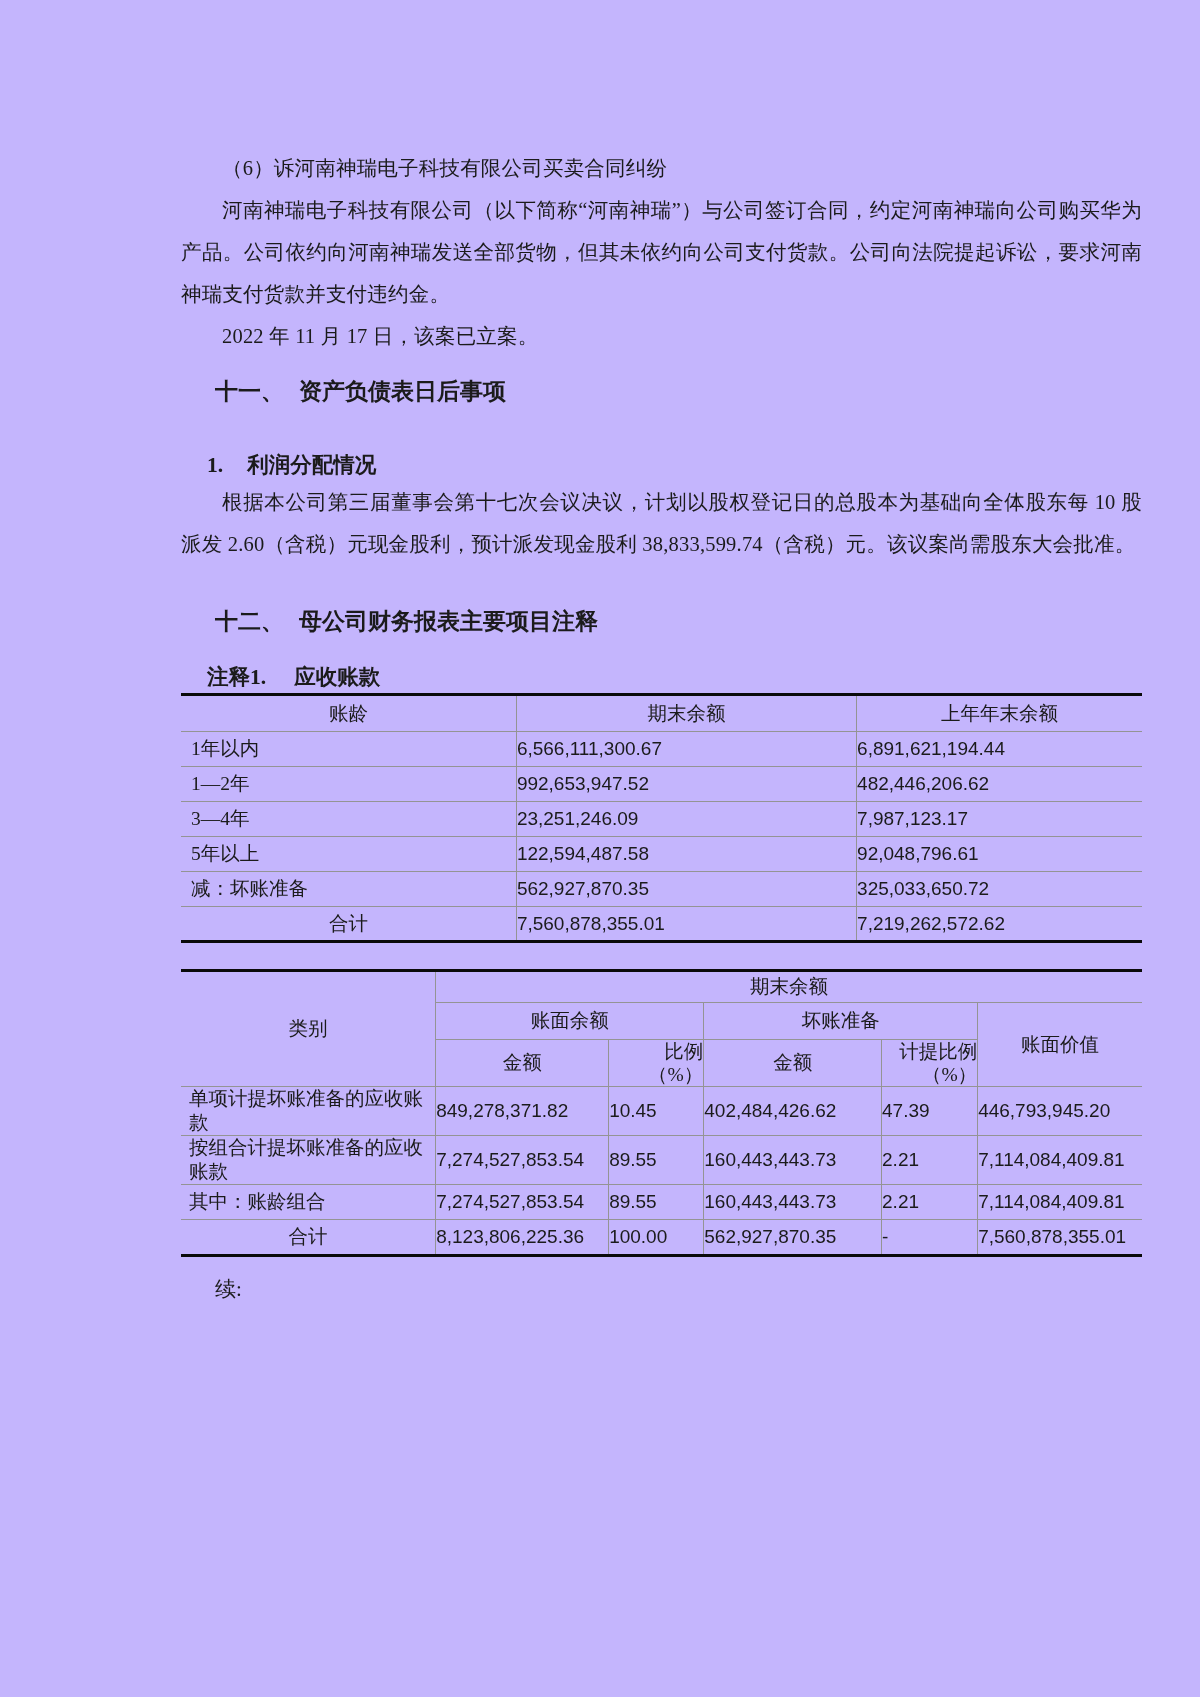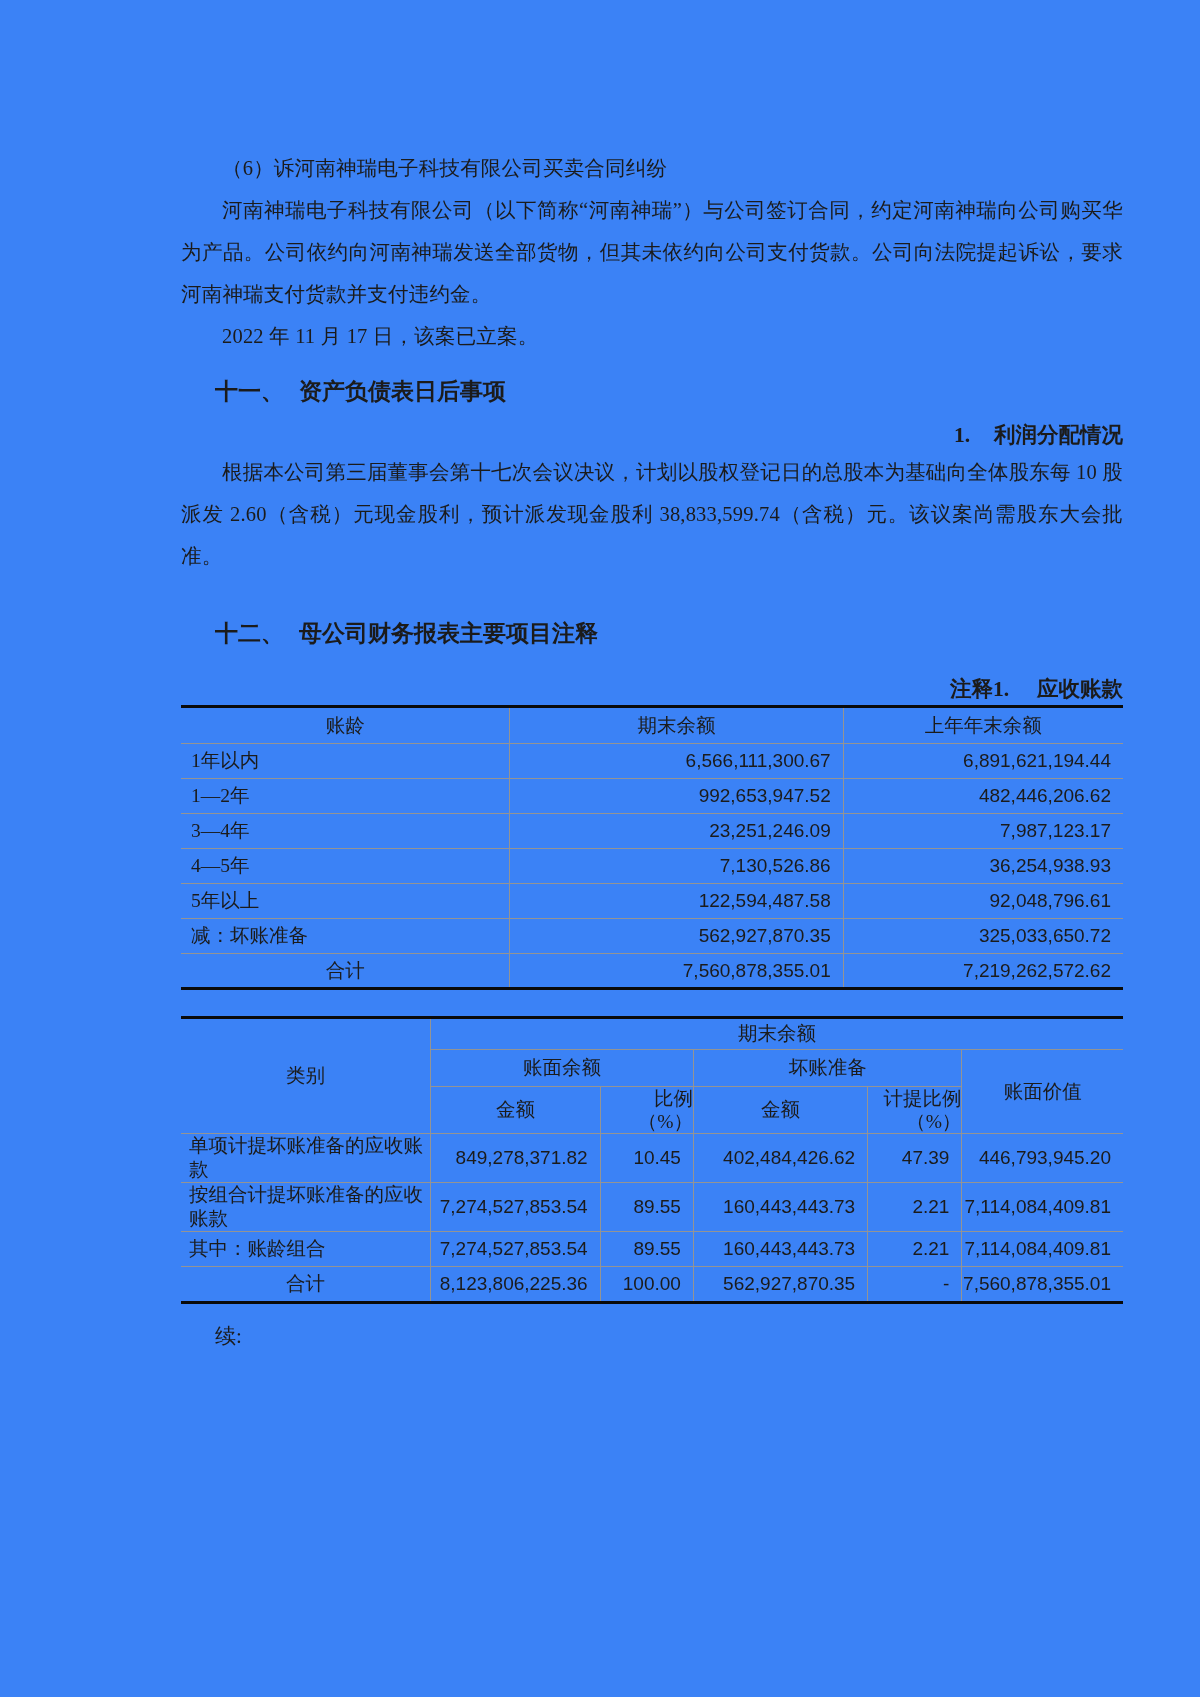--- a/index.html
+++ b/index.html
@@ -6,22 +6,22 @@
   body{
     width:1200px;height:1697px;
     background:#ffffff;
     color:#1b1b1b;
     font-family:"Liberation Serif","DejaVu Serif",serif;
     overflow:hidden;
   }
   .page{
     box-sizing:border-box;
     width:1200px;height:1697px;
-    padding:147px 77px 0 181px;
-    background:#3b82f6;
+    padding:147px 58px 0 181px;
+    background:#c4b5fd;
   }
   
   .para{
     margin:0;
     font-size:20.5px;
     line-height:42px;
     text-align:justify;
     text-indent:41px;
     letter-spacing:0.2px;
   }
@@ -29,25 +29,24 @@
   
   .sec-h{
     margin:18px 0 0 34px;
     font-size:23px;
     font-weight:700;
     line-height:34px;
   }
   .sec-h .h-num{margin-right:15px;}
   .sec-h.s12{margin-top:40px;}
   .sub-h{
-    margin:10px 0 0 26px;
+    margin:40px 0 0 26px;
     font-size:21.5px;
     font-weight:700;
     line-height:32px;
-    text-align:right;
   }
   .sub-h .h-num{margin-right:24px;}
   .sub-h.note{margin-top:22px;}
   .sub-h.note .h-num{margin-right:28px;}
   .sub-h.aging{margin-top:12px;line-height:30px;}
   .sub-h.method{margin-top:22px;line-height:30px;}
   .sub-h.method .h-num{margin-right:67px;}
   
   table{
     width:100%;
@@ -63,21 +62,21 @@
     padding:0;
     font-size:19.5px;
     line-height:24px;
     overflow:hidden;
   }
   .no-l{border-left:0!important;}
   .no-r{border-right:0!important;}
   .num{
     font-family:"Liberation Sans","DejaVu Sans",sans-serif;
     font-size:19px;
-    text-align:right;
+    text-align:left;
     padding-right:12px;
     margin-top:17px;
   }
   .lab{text-align:left;padding-left:10px;}
   .cen{text-align:center;}
   
   .t1{margin-top:0;}
   .t1 thead tr{height:37px;}
   .t1 tbody tr{height:35px;}
   .t1 th{text-align:center;}
@@ -147,25 +146,20 @@
       </tr>
       <tr>
         <td class="lab no-l">1—2年</td>
         <td class="num">992,653,947.52</td>
         <td class="num no-r">482,446,206.62</td>
       </tr>
       <tr>
         <td class="lab no-l">3—4年</td>
         <td class="num">23,251,246.09</td>
         <td class="num no-r">7,987,123.17</td>
-      </tr>
-      <tr>
-        <td class="lab no-l">4—5年</td>
-        <td class="num">7,130,526.86</td>
-        <td class="num no-r">36,254,938.93</td>
       </tr>
       <tr>
         <td class="lab no-l">5年以上</td>
         <td class="num">122,594,487.58</td>
         <td class="num no-r">92,048,796.61</td>
       </tr>
       <tr>
         <td class="lab no-l">减：坏账准备</td>
         <td class="num">562,927,870.35</td>
         <td class="num no-r">325,033,650.72</td>

